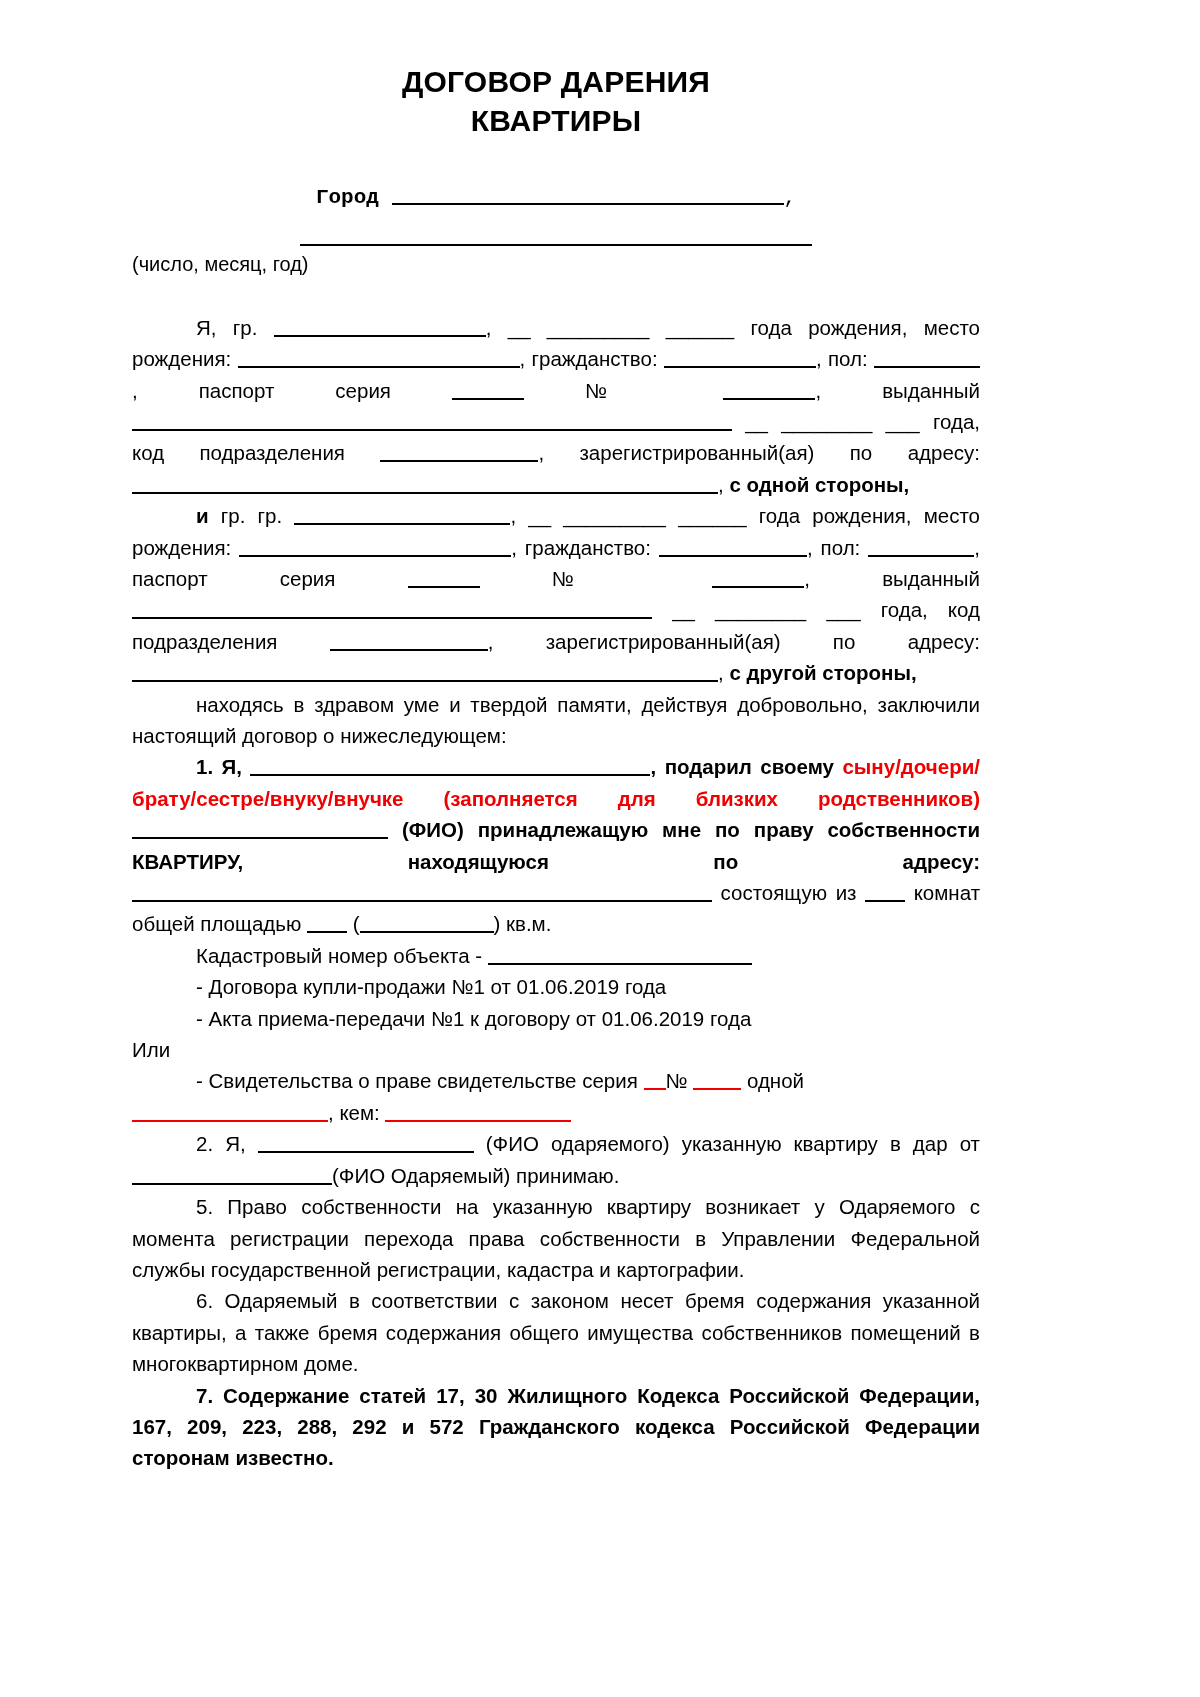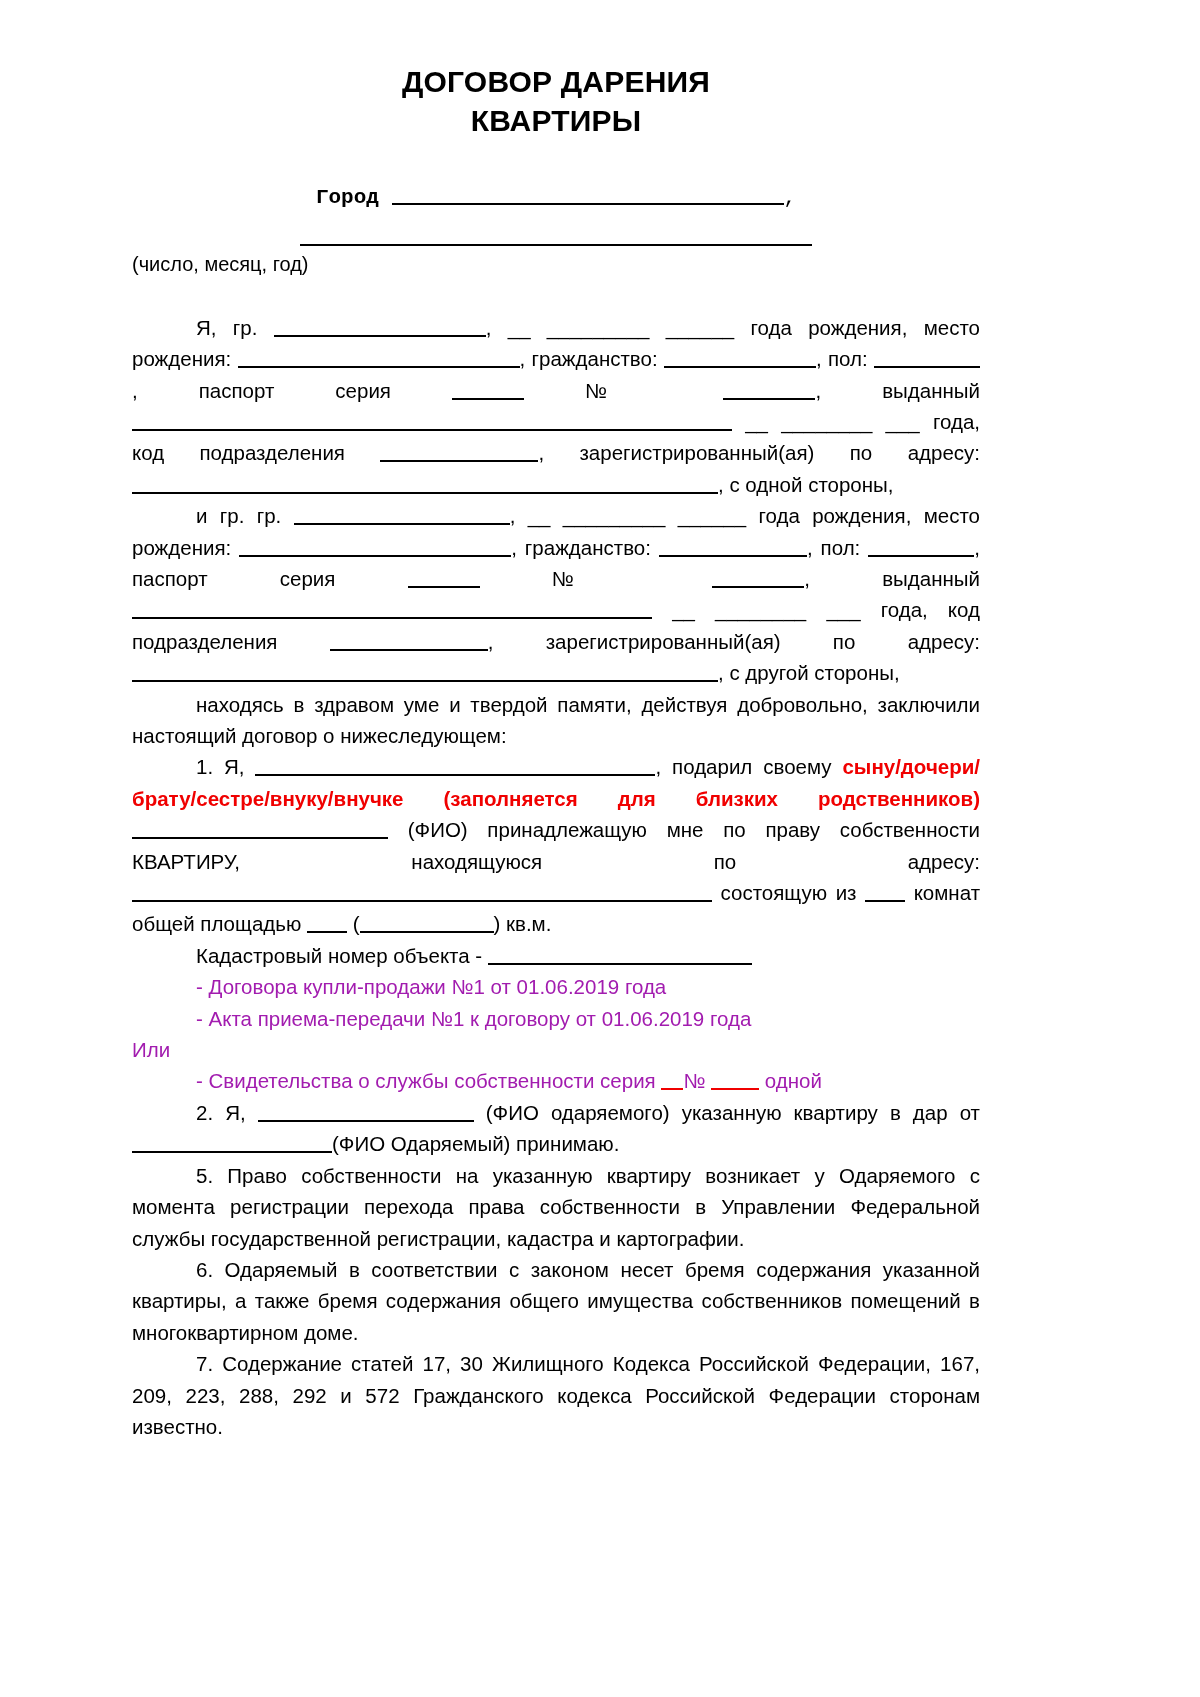--- a/index.html
+++ b/index.html
@@ -85,33 +85,33 @@
   p.para {
     margin: 0;
     font-size: 20.5px;
     line-height: 31.4px;
     text-align: justify;
     text-justify: inter-word;
     text-align-last: left;
   }
   p.para.indent { text-indent: 64px; }
 
-  .b { font-weight: normal; }
+  .b { font-weight: bold; }
   .red { color: #f00000; }
   .redb { color: #f00000; font-weight: bold; }
 
   
   .just-all { text-align-last: justify; }
 
   
   .redline {
     margin: 0;
     font-size: 20.5px;
     line-height: 31.4px;
-    color: #a21caf;
+    color: #000000;
     text-indent: 64px;
     text-align: left;
   }
   .redline.just {
     text-align: justify;
     text-align-last: left;
   }
   .redline.flush { text-indent: 0; }
 </style>
 </head>
@@ -146,22 +146,23 @@
 
       <p class="para indent just-all"><span class="b">1. Я,</span> <span class="fill" style="width:400px"></span><span class="b">, подарил своему</span> <span class="redb">сыну/дочери/брату/сестре/внуку/внучке (заполняется для близких родственников)</span> <span class="fill" style="width:256px"></span> <span class="b">(ФИО) принадлежащую мне по праву собственности КВАРТИРУ, находящуюся по адресу:</span> <span class="fill" style="width:580px"></span> <span>состоящую из</span> <span class="fill" style="width:40px"></span> <span>комнат общей площадью</span> <span class="fill" style="width:40px"></span> <span>(</span><span class="fill" style="width:134px"></span><span>) кв.м.</span></p>
 
       <p class="para indent"><span>Кадастровый номер объекта -</span> <span class="fill" style="width:264px"></span></p>
 
 
       <p class="redline">- Договора купли-продажи №1 от 01.06.2019 года</p>
       <p class="redline">- Акта приема-передачи №1 к договору от 01.06.2019 года</p>
       <p class="redline flush">Или</p>
 
-      <p class="redline just"><span>-  Свидетельства  о  службы  собственности  серия</span> <span class="fill red" style="width:22px"></span><span>№</span> <span class="fill red" style="width:48px"></span> <span>одной</span></p>
+      <p class="redline just"><span>-  Свидетельства  о  праве  свидетельстве  серия</span> <span class="fill red" style="width:22px"></span><span>№</span> <span class="fill red" style="width:48px"></span> <span>одной</span></p>
 
+      <p class="redline flush"><span class="fill red" style="width:196px"></span><span>, кем:</span> <span class="fill red" style="width:186px"></span></p>
 
       <p class="para indent just-all"><span>2. Я,</span> <span class="fill" style="width:216px"></span> <span>(ФИО одаряемого) указанную квартиру в дар от</span> <span class="fill" style="width:200px"></span><span>(ФИО Одаряемый) принимаю.</span></p>
 
 
       <p class="para indent">5. Право собственности на указанную квартиру возникает у Одаряемого с момента регистрации перехода права собственности в Управлении Федеральной службы государственной регистрации, кадастра и картографии.</p>
 
       <p class="para indent">6. Одаряемый в соответствии с законом несет бремя содержания указанной квартиры, а также бремя содержания общего имущества собственников помещений в многоквартирном доме.</p>
 
       <p class="para indent b">7. Содержание статей 17, 30 Жилищного Кодекса Российской Федерации, 167, 209, 223, 288, 292 и 572 Гражданского кодекса Российской Федерации сторонам известно.</p>
 

